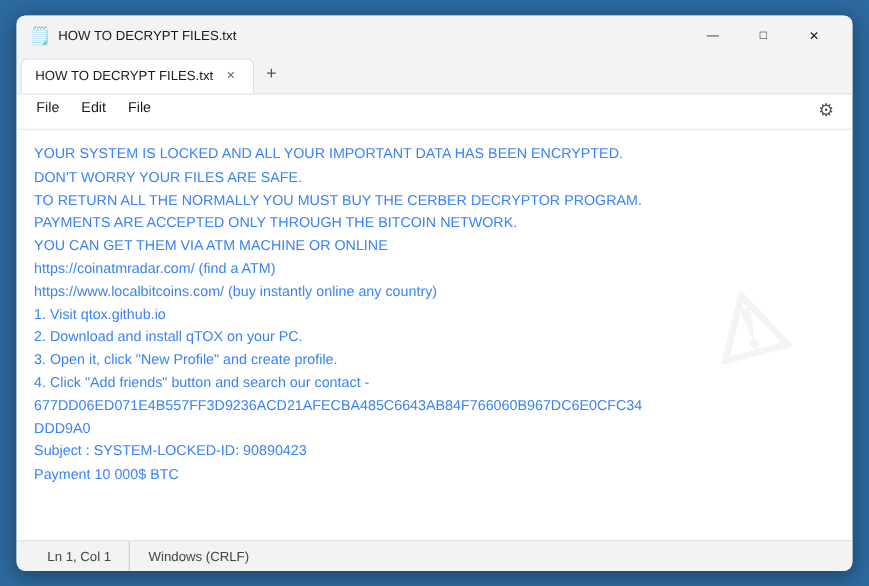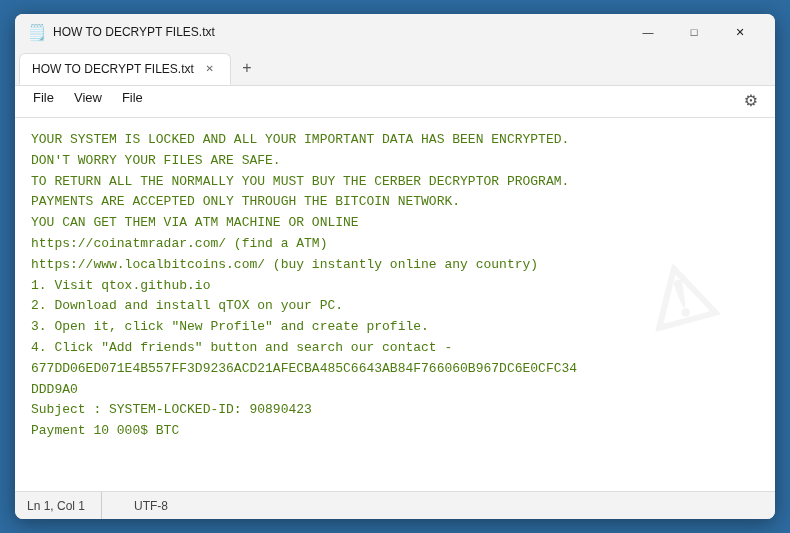--- a/index.html
+++ b/index.html
@@ -175,37 +175,37 @@
       font-size: 80px;
       font-weight: 900;
       color: rgba(180, 180, 180, 0.15);
       pointer-events: none;
       user-select: none;
       letter-spacing: -2px;
       font-family: Arial, sans-serif;
     }
 
     .content-text {
-      font-family: Liberation Mono, monospace;
+      font-family: Liberation Sans, sans-serif;
       font-size: 13px;
       line-height: 1.6;
-      color: #4d7c0f;
+      color: #3b82f6;
       white-space: pre-wrap;
       word-break: break-all;
     }
 
     
     .status-bar {
       display: flex;
       align-items: flex-end;
       height: 28px;
       background: #f3f3f3;
       border-top: 1px solid #ddd;
-      padding: 0 12px;
-      gap: 16px;
+      padding: 0 28px;
+      gap: 1px;
       flex-shrink: 0;
       font-size: 12px;
       color: #444;
     }
 
     .status-section {
       padding: 0 16px;
       border-right: 1px solid #ccc;
       height: 100%;
       display: flex;
@@ -238,21 +238,21 @@
   <div class="tab-bar">
     <div class="tab-active">
       <span>HOW TO DECRYPT FILES.txt</span>
       <button class="tab-close">✕</button>
     </div>
     <button class="tab-add">+</button>
   </div>
 
   <div class="menu-bar">
     <span class="menu-item">File</span>
-    <span class="menu-item">View</span>
+    <span class="menu-item">Edit</span>
     <span class="menu-item">File</span>
     <span class="menu-gear">⚙</span>
   </div>
 
   <div class="text-area">
     <div class="watermark">⚠</div>
     <pre class="content-text">YOUR SYSTEM IS LOCKED AND ALL YOUR IMPORTANT DATA HAS BEEN ENCRYPTED.
 DON'T WORRY YOUR FILES ARE SAFE.
 TO RETURN ALL THE NORMALLY YOU MUST BUY THE CERBER DECRYPTOR PROGRAM.
 PAYMENTS ARE ACCEPTED ONLY THROUGH THE BITCOIN NETWORK.
@@ -267,17 +267,17 @@
 DDD9A0
 Subject : SYSTEM-LOCKED-ID: 90890423
 Payment 10 000$ BTC</pre>
   </div>
 
   <div class="status-bar">
     <div class="status-section">
       <span>Ln 1, Col 1</span>
     </div>
     <div class="status-section">
-      <span>UTF-8</span>
+      <span>Windows (CRLF)</span>
     </div>
   </div>
 
 </div>
 
 </body></html>

